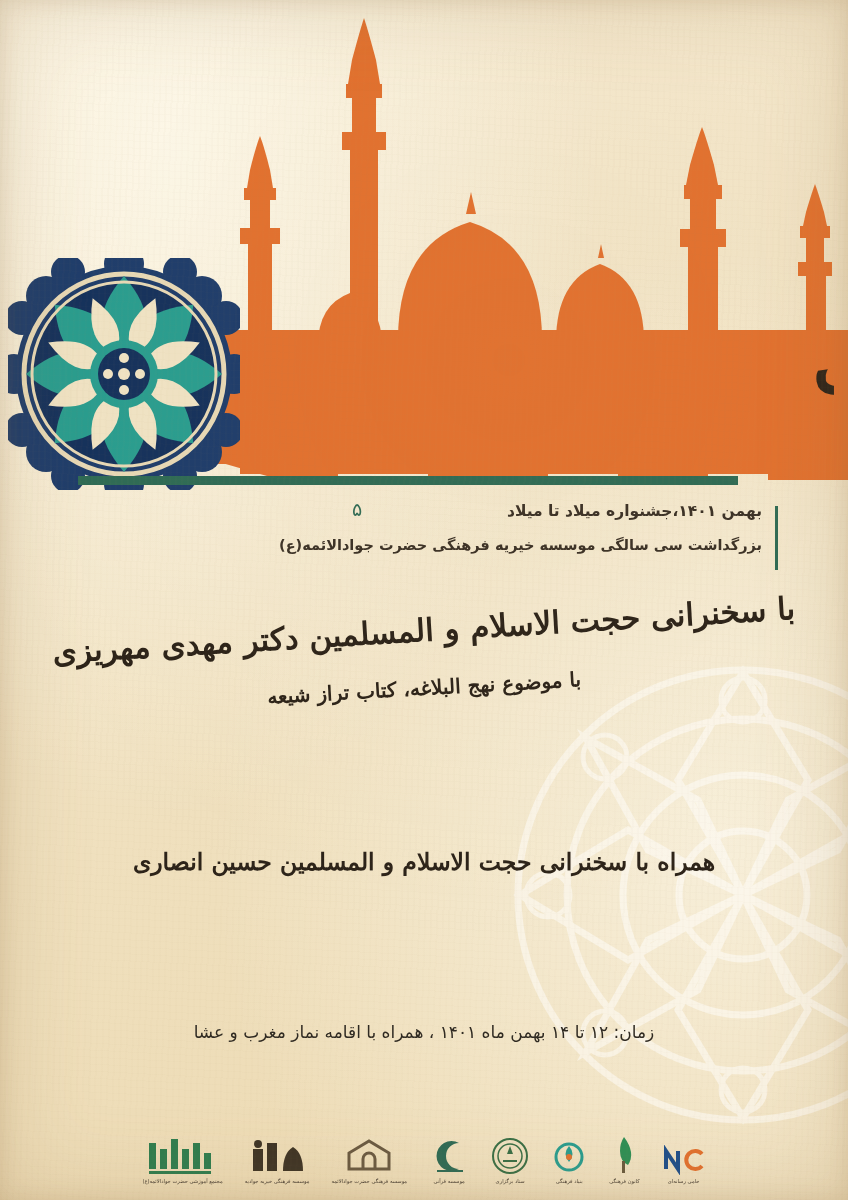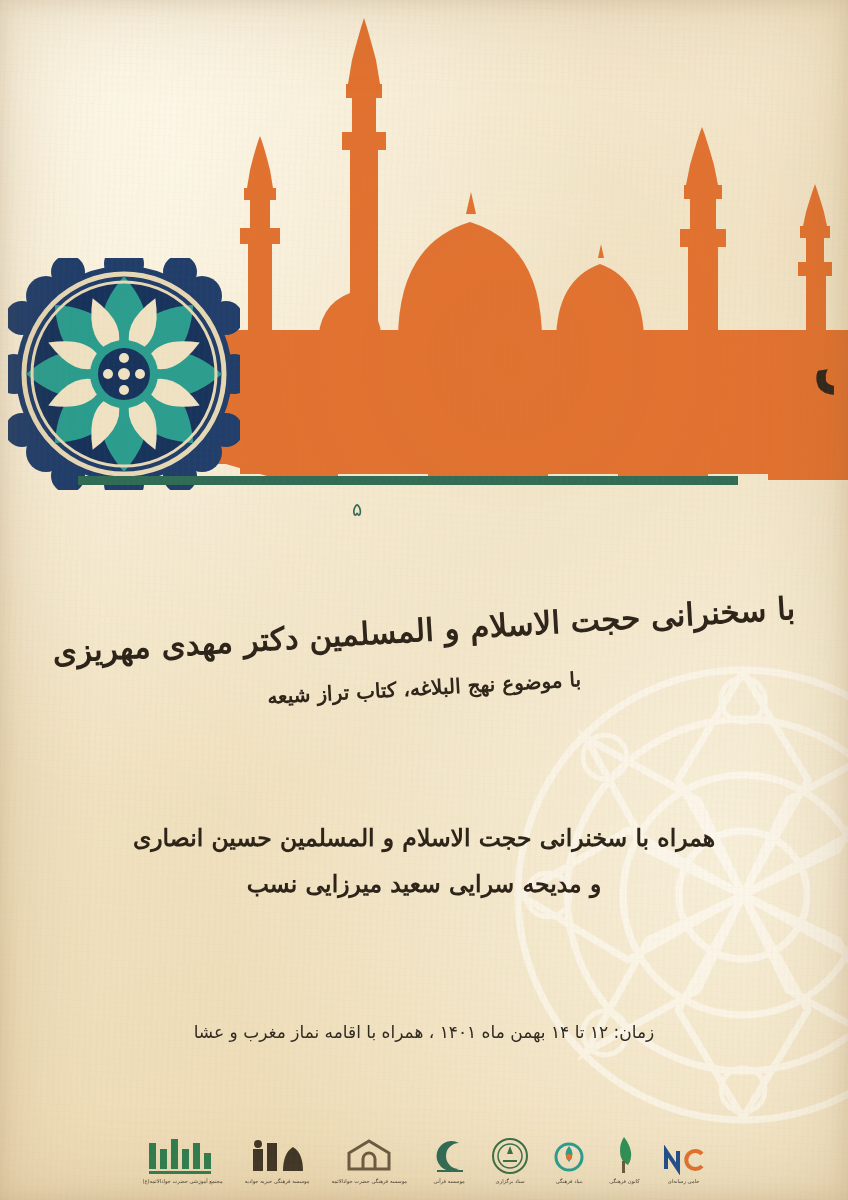--- a/index.html
+++ b/index.html
@@ -152,21 +152,21 @@
     font-size: 20px;
     font-weight: bold;
     color: #2c2319;
     transform: rotate(-3.2deg);
     display: inline-block;
     white-space: nowrap;
   }
 
   .secondary {
     position: absolute;
-    top: 824px;
+    top: 848px;
     left: 0;
     width: 848px;
     text-align: center;
     direction: rtl;
     color: #2c2319;
   }
   .secondary .s1 {
     font-family: "DejaVu Serif", serif;
     font-size: 23.5px;
     font-weight: bold;
@@ -425,30 +425,34 @@
   </svg>
 
   <svg class="title-script" viewBox="0 0 660 190">
     <g transform="rotate(-9 330 95)">
       <text x="640" y="118" text-anchor="end" font-family="DejaVu Serif, serif" font-size="78" font-weight="bold" fill="#2c2319" letter-spacing="-2">نشست معرفت و اندیشه دینی</text>
     </g>
   </svg>
   <div class="title-underline"></div>
   <div style="position:absolute;left:352px;top:498px;font-family:'DejaVu Sans',sans-serif;font-size:19px;color:#2f6b55;">۵</div>
 
+  <div class="meta">
+    <div class="rule"></div>
+    <div class="meta-line l1">بهمن ۱۴۰۱،جشنواره میلاد تا میلاد</div>
+    <div class="meta-line l2">بزرگداشت سی سالگی موسسه خیریه فرهنگی حضرت جوادالائمه(ع)</div>
+  </div>
 
   <div class="speaker">
     <div class="speaker-main">با سخنرانی حجت الاسلام و المسلمین دکتر مهدی مهریزی</div>
     <div style="height:0"></div>
     <div class="speaker-sub">با موضوع نهج البلاغه، کتاب تراز شیعه</div>
   </div>
 
   <div class="secondary">
     <div class="s1">همراه با سخنرانی حجت الاسلام و المسلمین حسین انصاری</div>
-    <div class="s2">و مدیحه سرایی سعید میرزایی نسب</div>
   </div>
 
   <div class="details">
     <div class="d-line">زمان: ۱۲ تا ۱۴ بهمن ماه ۱۴۰۱ ، همراه با اقامه نماز مغرب و عشا</div>
   </div>
 
   <div class="logos">
 
     <div class="logo">
       <svg class="mark" width="44" height="30" viewBox="0 0 44 30">

